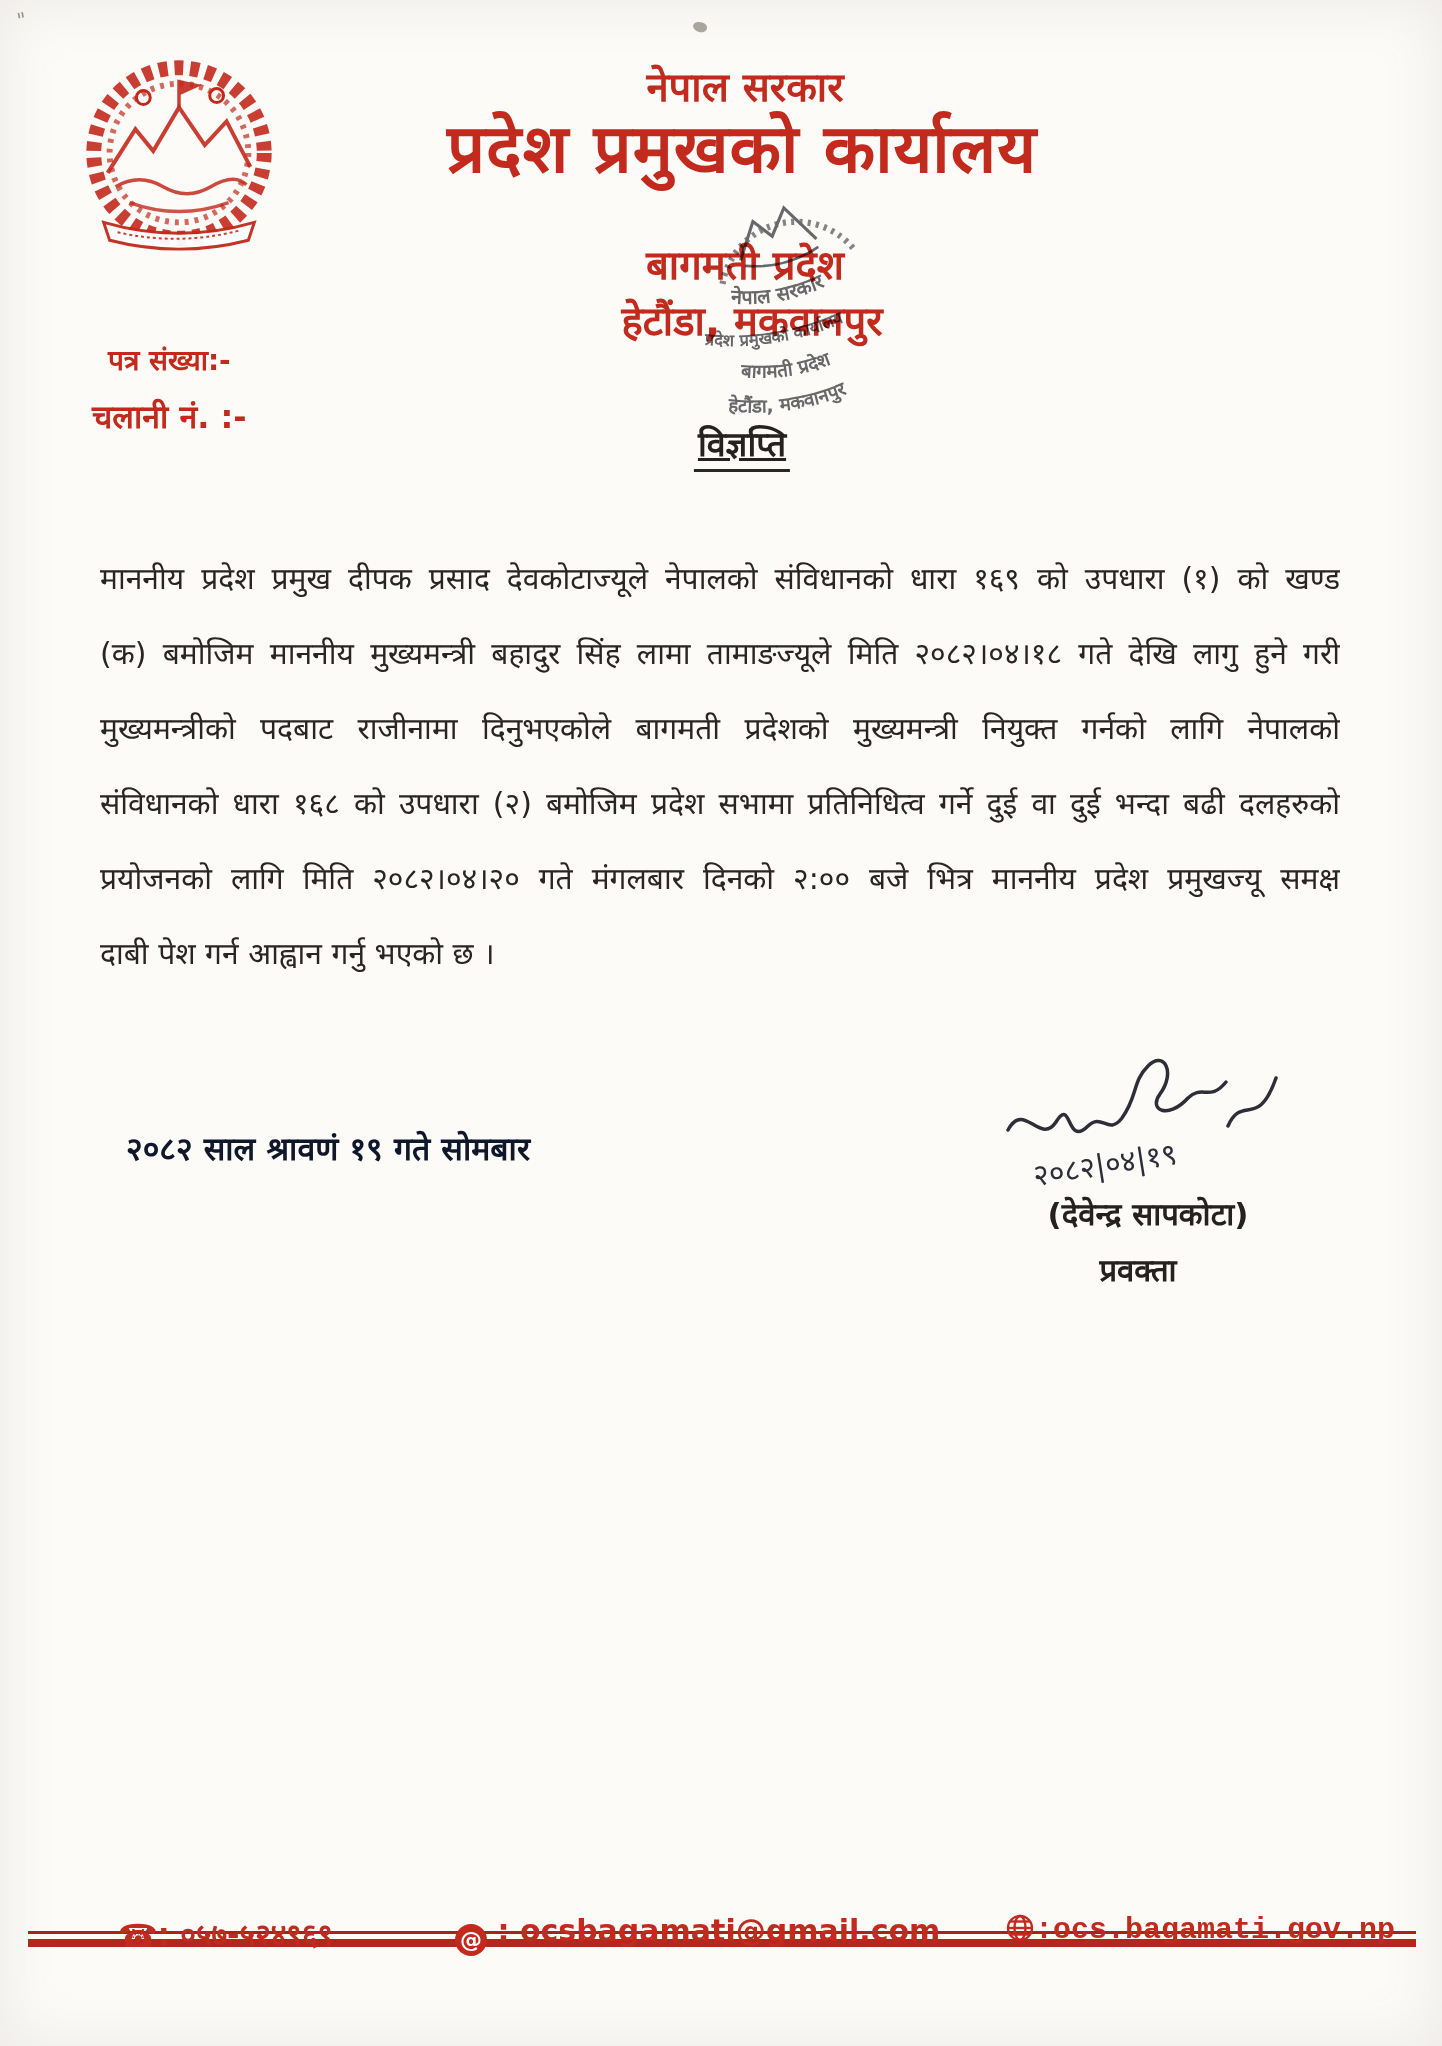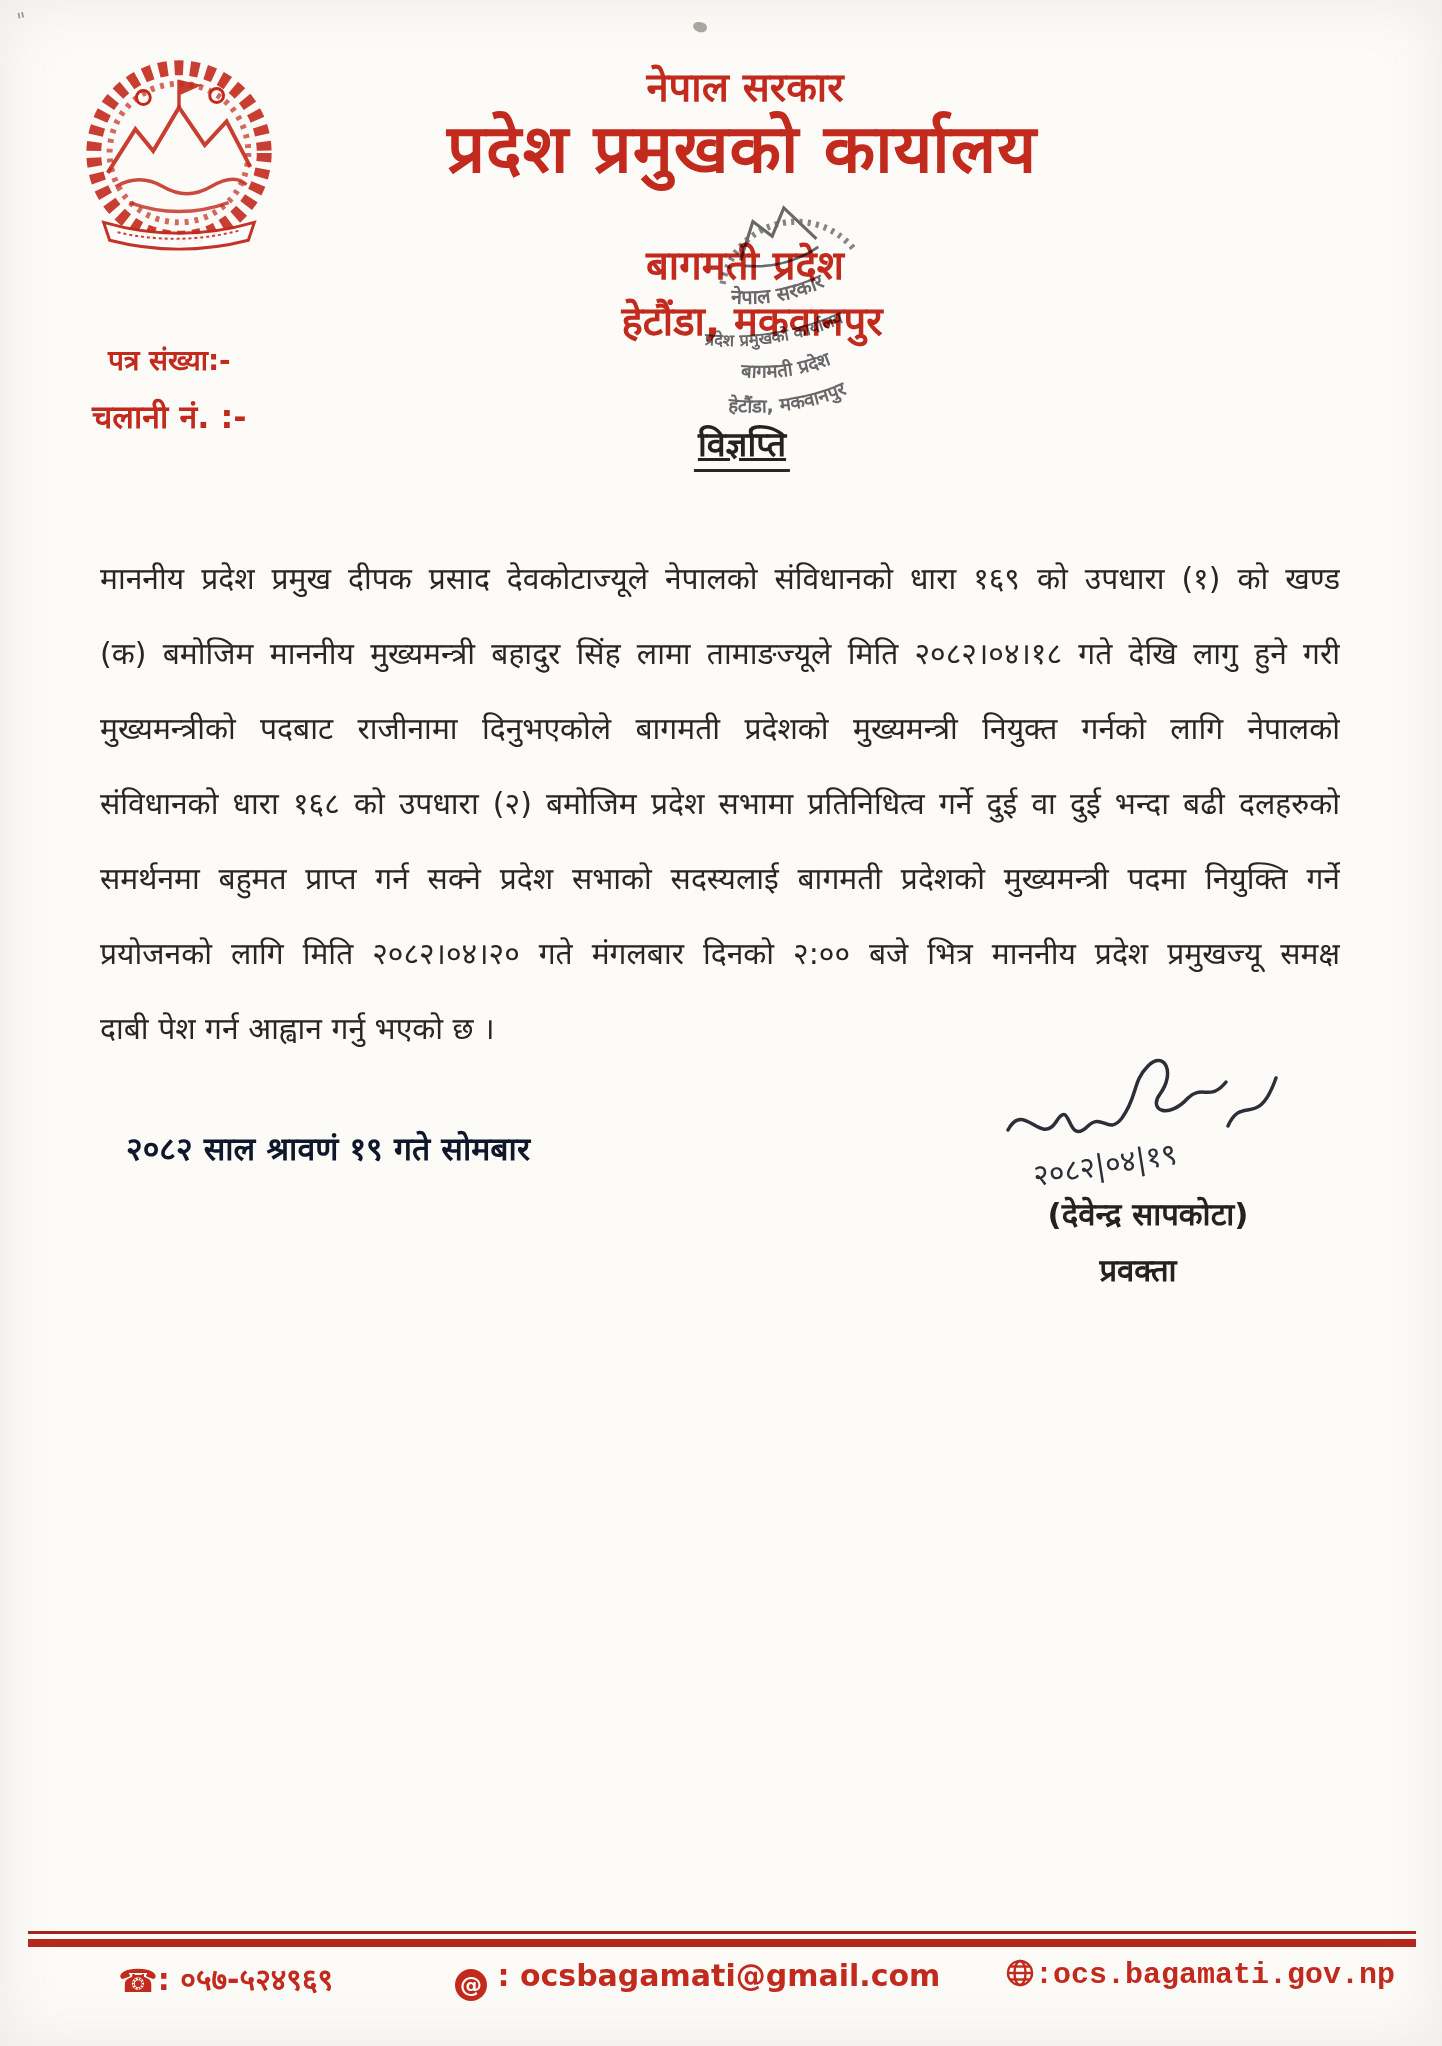--- a/index.html
+++ b/index.html
@@ -47,21 +47,21 @@
 
   .signature{position:absolute;left:990px;top:1038px;width:330px;height:160px;}
   .sig-name{position:absolute;left:1148px;top:1192px;transform:translateX(-50%);
         font-size:31px;font-weight:bold;color:#25211e;white-space:nowrap;}
   .sig-role{position:absolute;left:1138px;top:1248px;transform:translateX(-50%);
         font-size:31px;font-weight:bold;color:#25211e;}
 
   
   .rule-thin{position:absolute;left:28px;right:26px;top:1931px;height:3px;background:#a8241a;}
   .rule-thick{position:absolute;left:28px;right:26px;top:1939px;height:8px;background:#b5271d;}
-  .f-item{position:absolute;top:1958px;font-size:30px;font-weight:bold;white-space:nowrap;}
+  .f-item{position:absolute;top:1913px;font-size:30px;font-weight:bold;white-space:nowrap;}
   .f-phone{left:118px;}
   .f-email{left:455px;}
   .f-web{left:1005px;font-family:Liberation Mono, monospace;}
   .f-item .glyph{font-size:32px;vertical-align:-2px;}
   .at-circle{display:inline-block;width:32px;height:32px;border-radius:50%;background:#c12a1d;
         color:#fff;text-align:center;line-height:32px;font-size:22px;font-weight:bold;vertical-align:-6px;}
   .globe-svg{vertical-align:-5px;}
 </style>
 </head>
 <body>
@@ -114,21 +114,20 @@
   <div class="letter-no red">पत्र संख्या:-</div>
   <div class="dispatch-no red">चलानी नं. :-</div>
 
   <div class="notice-title ink">विज्ञप्ति</div>
 
   <div class="body-text">
     <div class="body-line j">माननीय प्रदेश प्रमुख दीपक प्रसाद देवकोटाज्यूले नेपालको संविधानको धारा १६९ को उपधारा (१) को खण्ड</div>
     <div class="body-line j">(क) बमोजिम माननीय मुख्यमन्त्री बहादुर सिंह लामा तामाङज्यूले मिति २०८२।०४।१८ गते देखि लागु हुने गरी</div>
     <div class="body-line j">मुख्यमन्त्रीको पदबाट राजीनामा दिनुभएकोले बागमती प्रदेशको मुख्यमन्त्री नियुक्त गर्नको लागि नेपालको</div>
     <div class="body-line j">संविधानको धारा १६८ को उपधारा (२) बमोजिम प्रदेश सभामा प्रतिनिधित्व गर्ने दुई वा दुई भन्दा बढी दलहरुको</div>
-    <div class="body-line j">समर्थनमा बहुमत प्राप्त गर्न सक्ने प्रदेश सभाको सदस्यलाई बागमती प्रदेशको मुख्यमन्त्री पदमा नियुक्ति गर्ने</div>
     <div class="body-line j">प्रयोजनको लागि मिति २०८२।०४।२० गते मंगलबार दिनको २:०० बजे भित्र माननीय प्रदेश प्रमुखज्यू समक्ष</div>
     <div class="body-line last">दाबी पेश गर्न आह्वान गर्नु भएको छ ।</div>
   </div>
 
   <div class="dateline1">२०८२ साल श्रावणं १९ गते सोमबार</div>
 
   <svg class="signature" viewBox="0 0 330 160">
     <g stroke="#2e2e38" stroke-width="3.5" fill="none" stroke-linecap="round">
       <path d="M 18 92 C 34 62 50 108 66 84 C 82 58 76 110 98 88 C 112 74 118 98 132 80 C 148 58 142 44 158 28 C 174 12 186 34 170 56 C 158 72 178 82 198 60 C 212 46 220 64 236 44"></path>
       <path d="M 238 88 C 252 56 268 92 286 40"></path>

